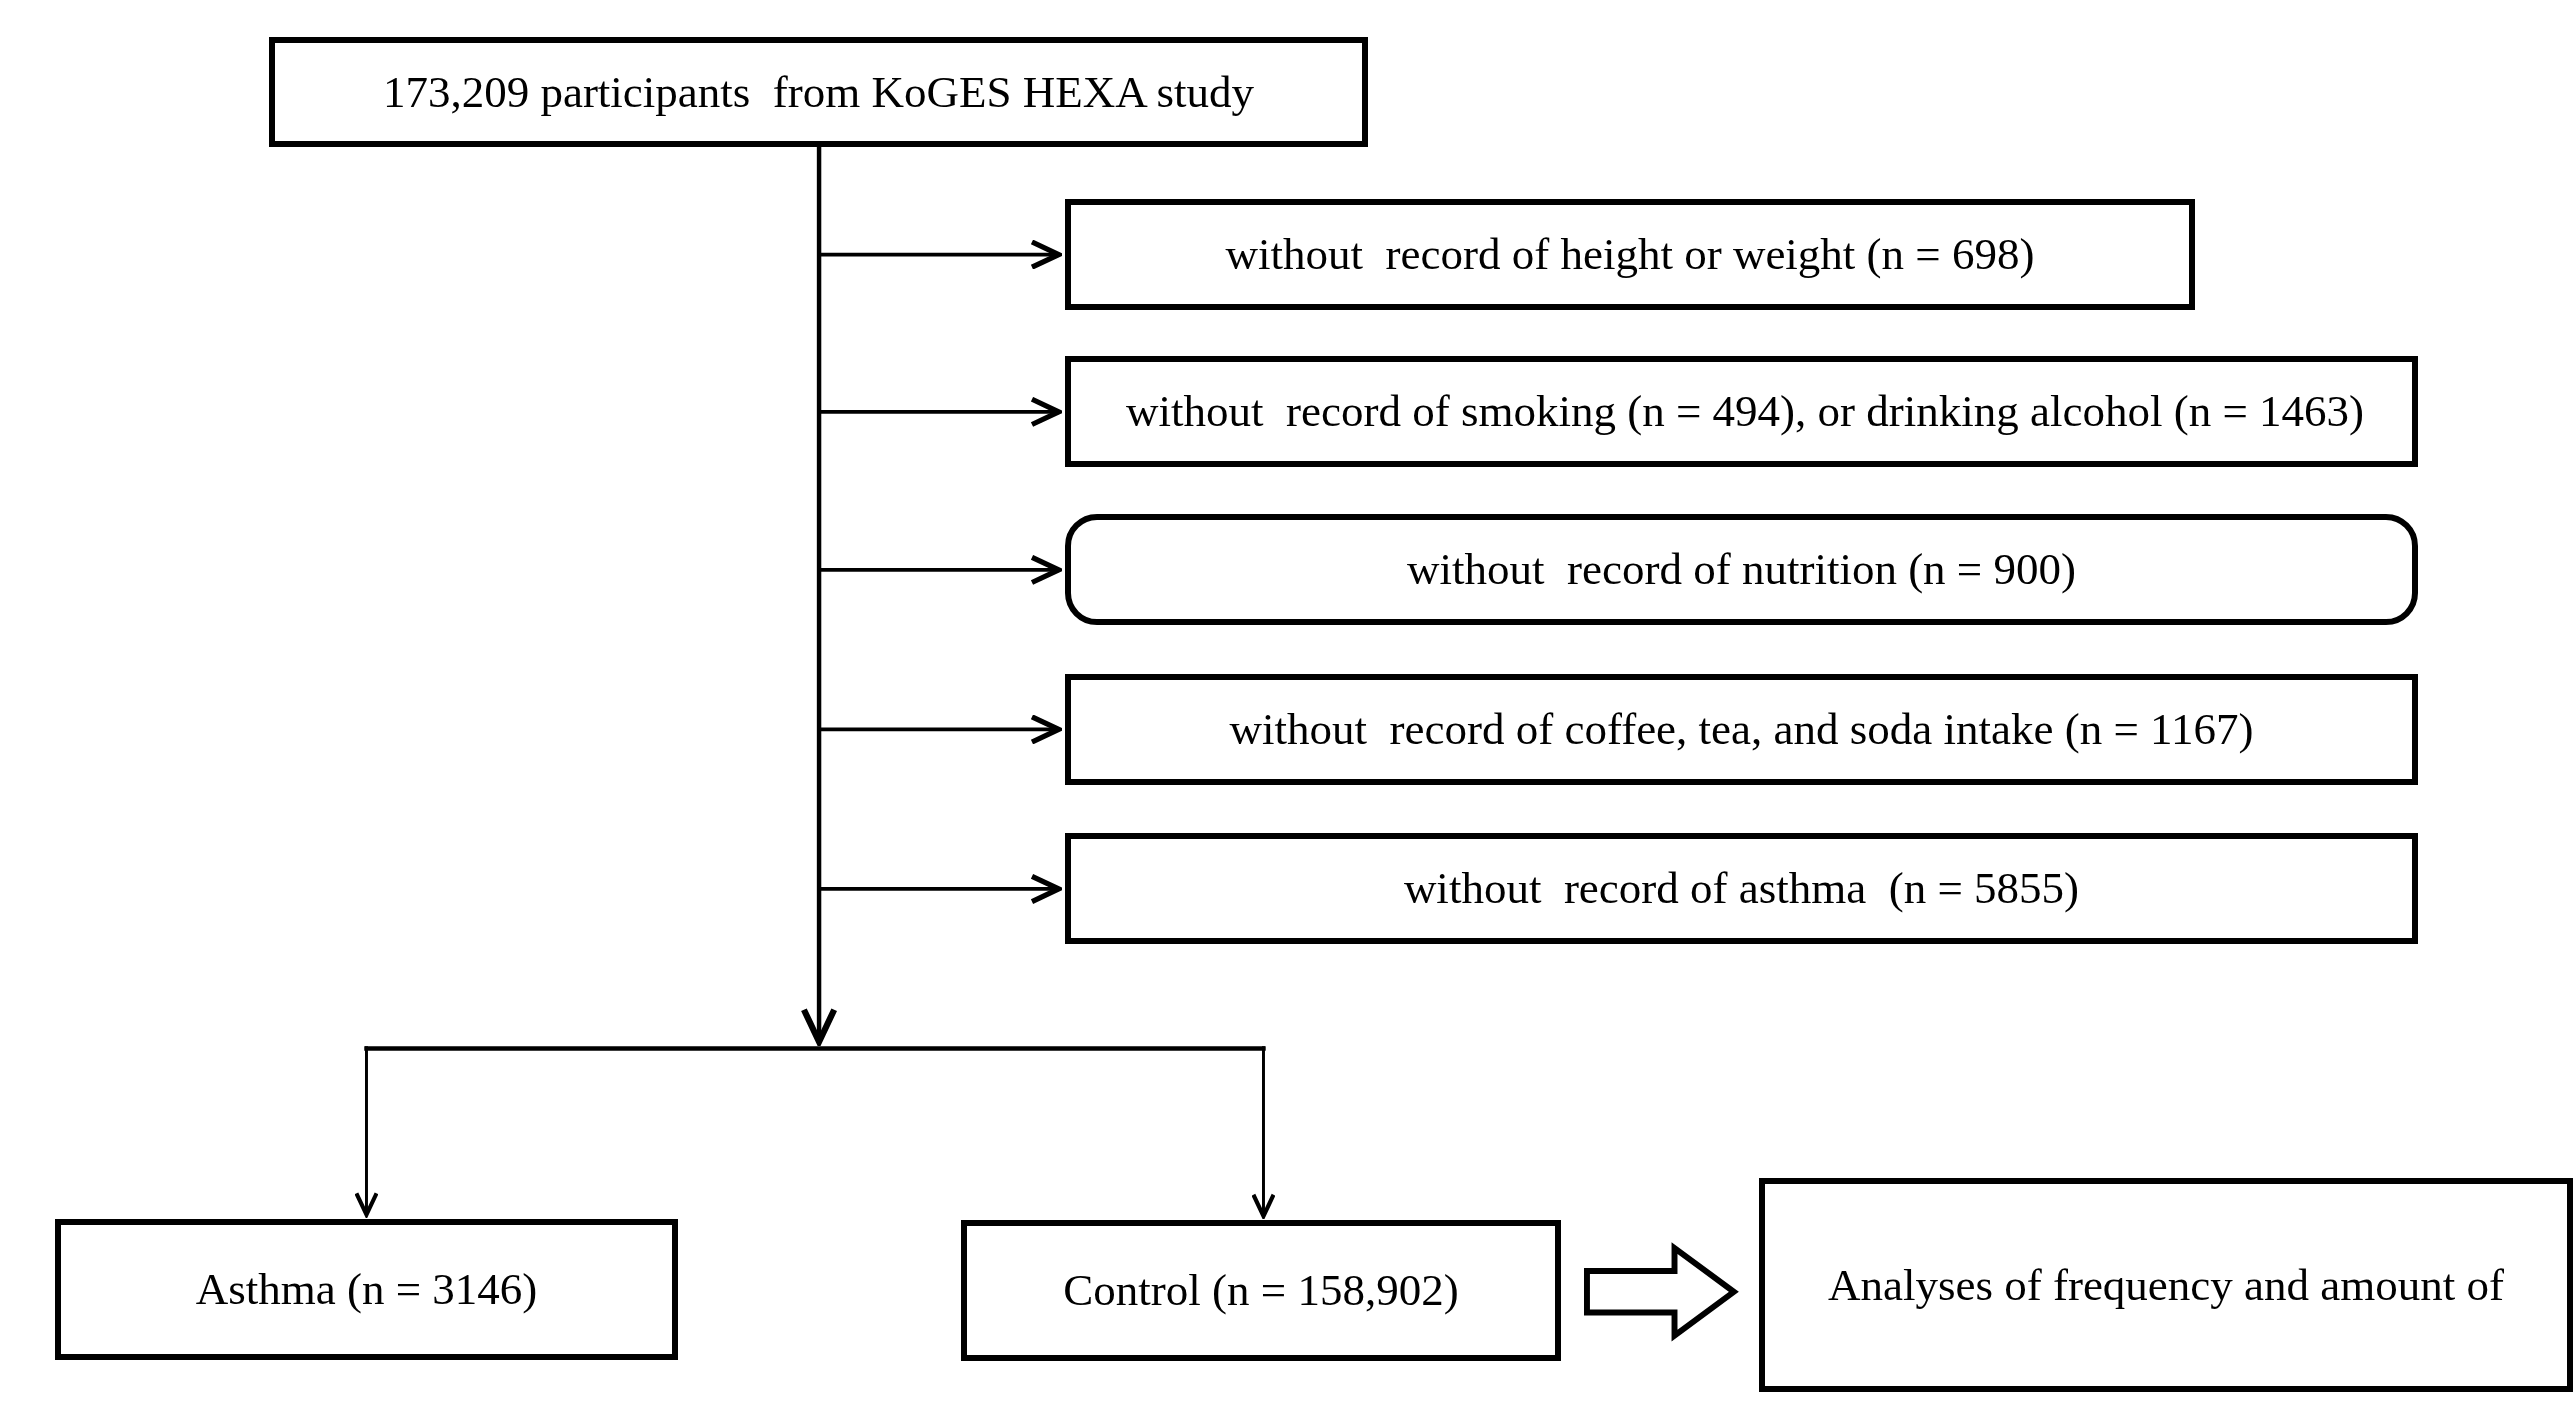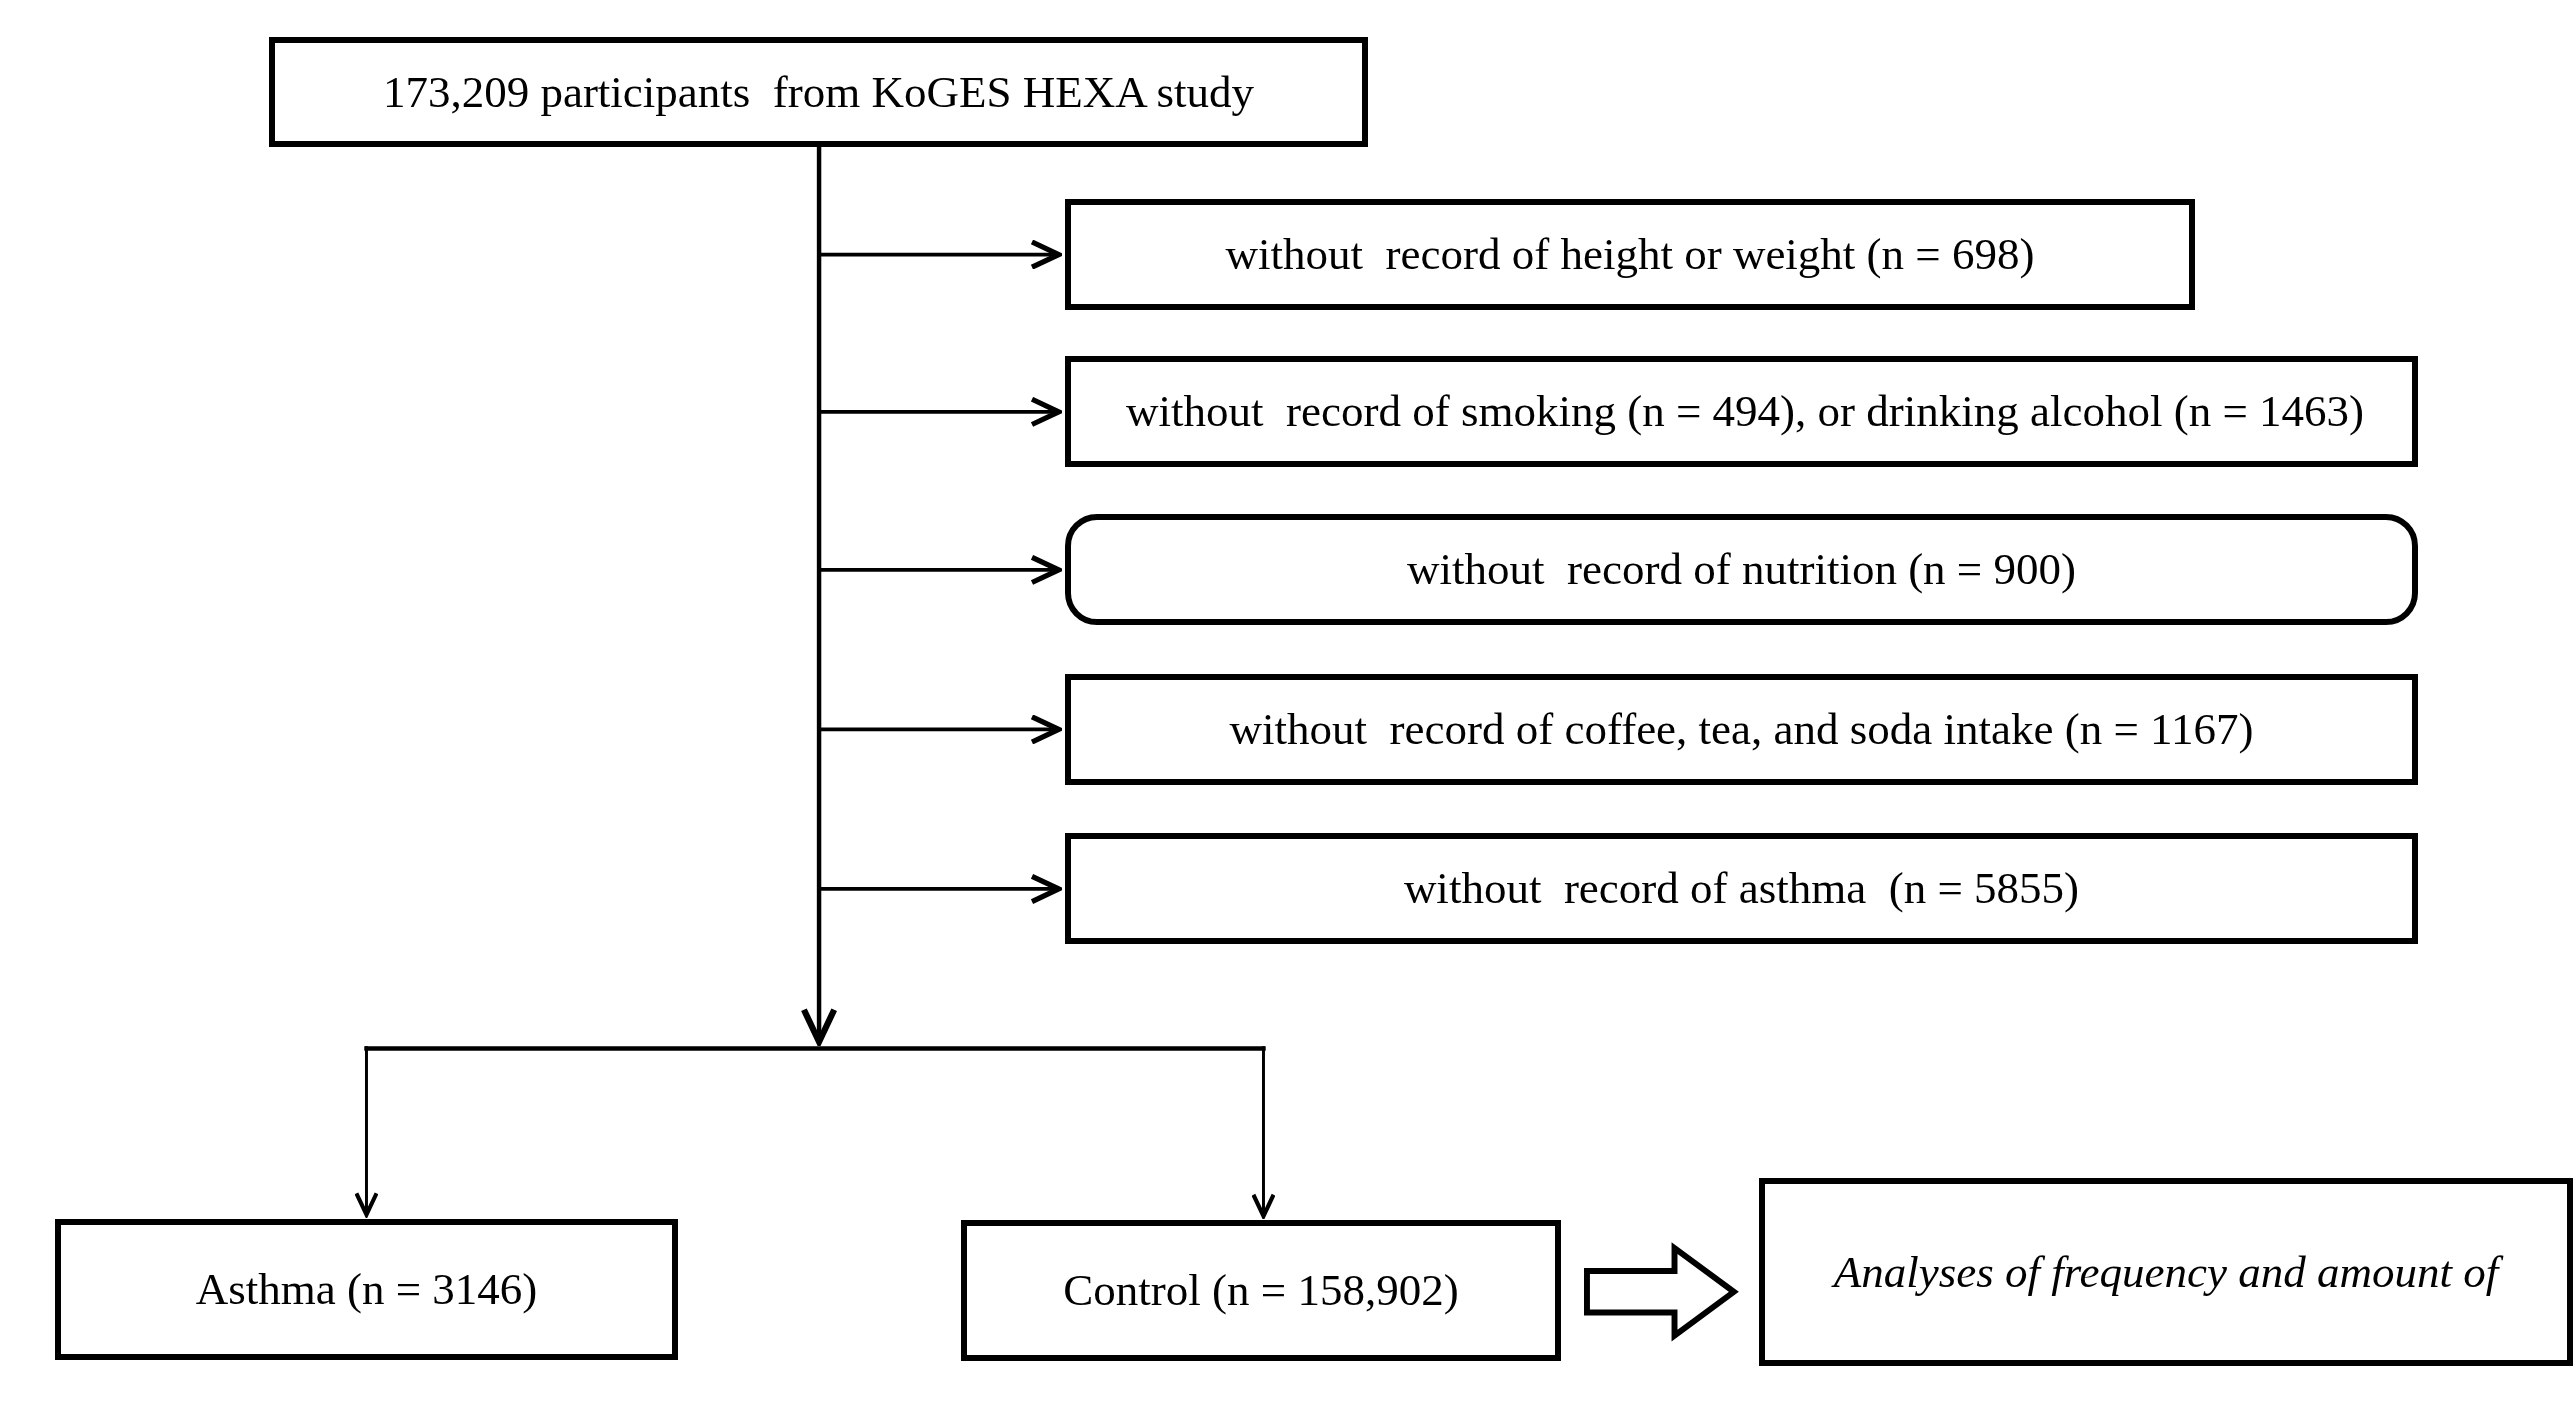--- a/index.html
+++ b/index.html
@@ -35,25 +35,24 @@
   .fbox .label { padding: 0 15px; }
   #top-box      { left: 249px;  top: 37px;   width: 1099px; height: 110px; }
   #excl-box-0   { left: 1045px; top: 199px;  width: 1130px; height: 111px; }
   #excl-box-1   { left: 1045px; top: 356px;  width: 1353px; height: 111px; padding-left: 7px; }
   #excl-box-2   { left: 1045px; top: 514px;  width: 1353px; height: 111px; border-radius: 32px; }
   #excl-box-3   { left: 1045px; top: 674px;  width: 1353px; height: 111px; }
   #excl-box-4   { left: 1045px; top: 833px; width: 1353px; height: 111px; }
   #asthma-box   { left: 35px;   top: 1219px; width: 623px;  height: 141px; }
   #control-box  { left: 941px; top: 1220px; width: 600px;  height: 141px; }
   #analysis-box {
-    left: 1739px; top: 1178px; width: 814px; height: 188px;
+    left: 1739px; top: 1178px; width: 814px; height: 214px;
     flex-direction: column;
     justify-content: space-evenly;
     padding: 7.4px 0;
-    font-style: italic;
   }
 </style>
 </head>
 <body>
 
 <div class="stage">
 
   <svg class="connectors" viewBox="0 0 3472 1915" xmlns="http://www.w3.org/2000/svg">
     <defs>
       <marker id="arrowV" markerWidth="9" markerHeight="8" refX="8" refY="4" orient="auto" markerUnits="strokeWidth">

